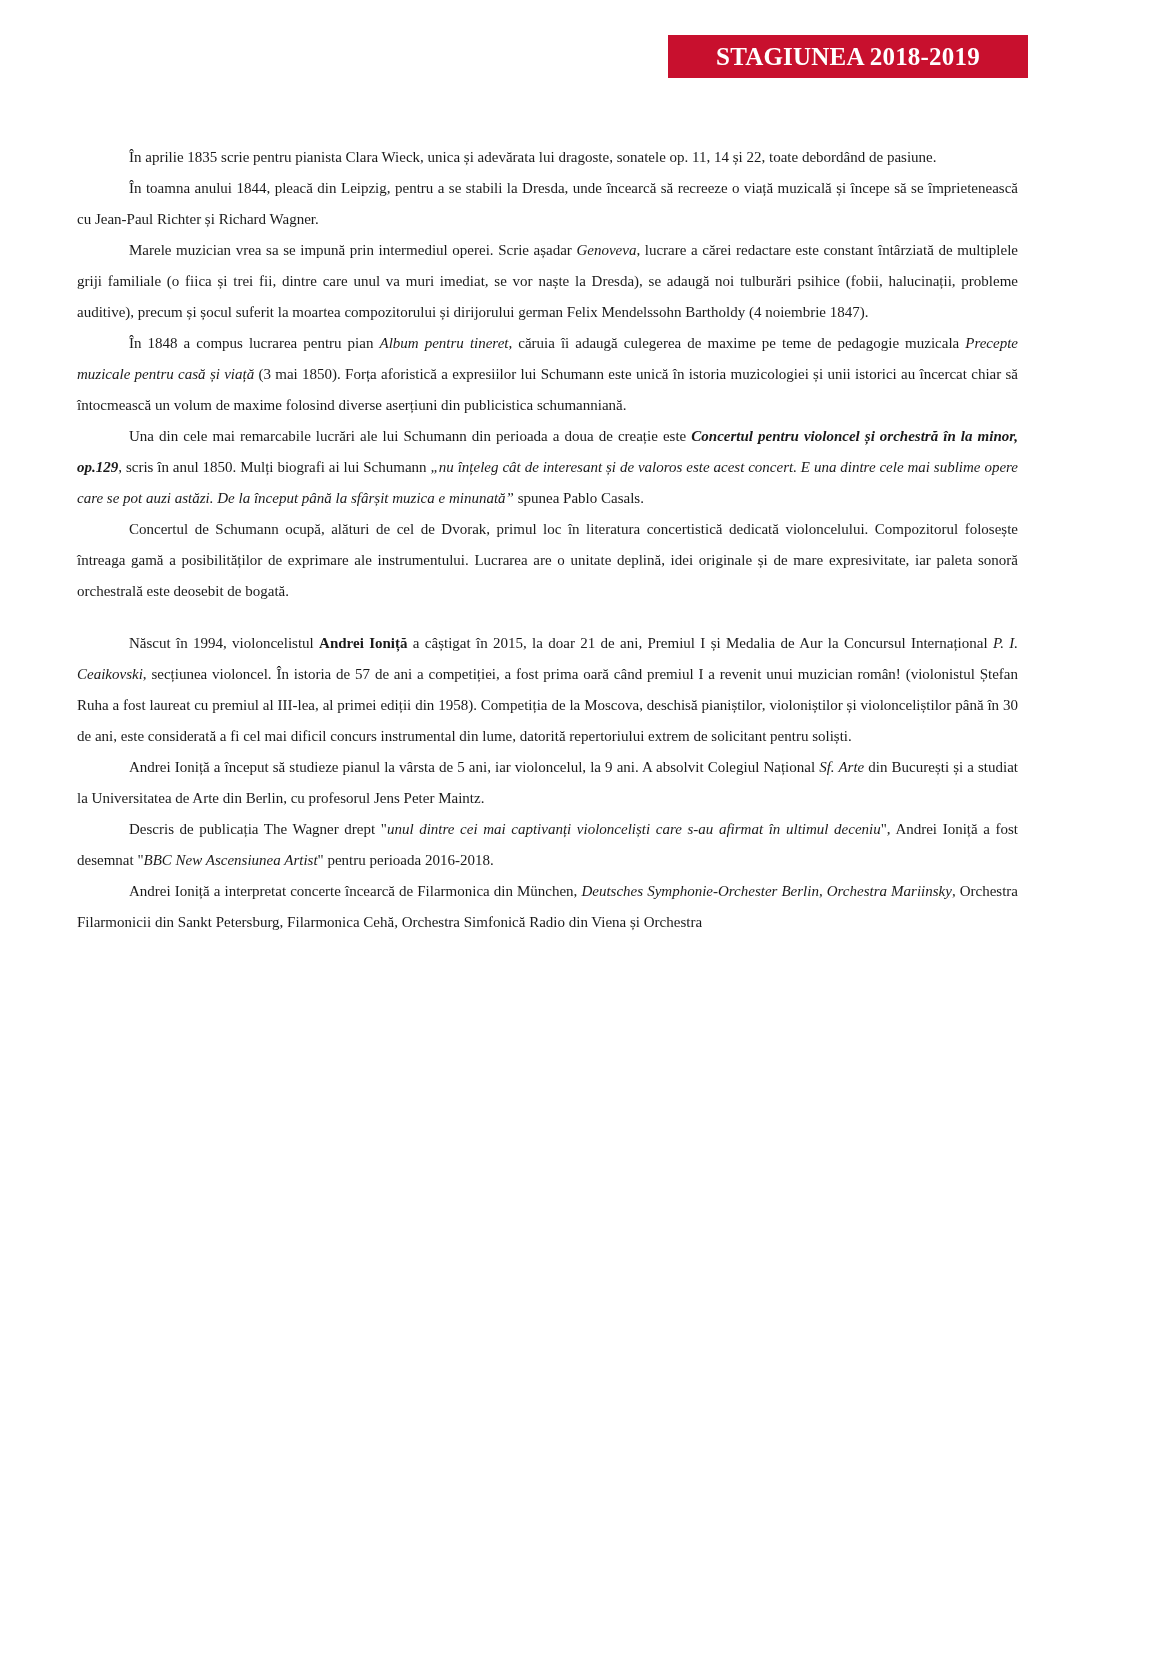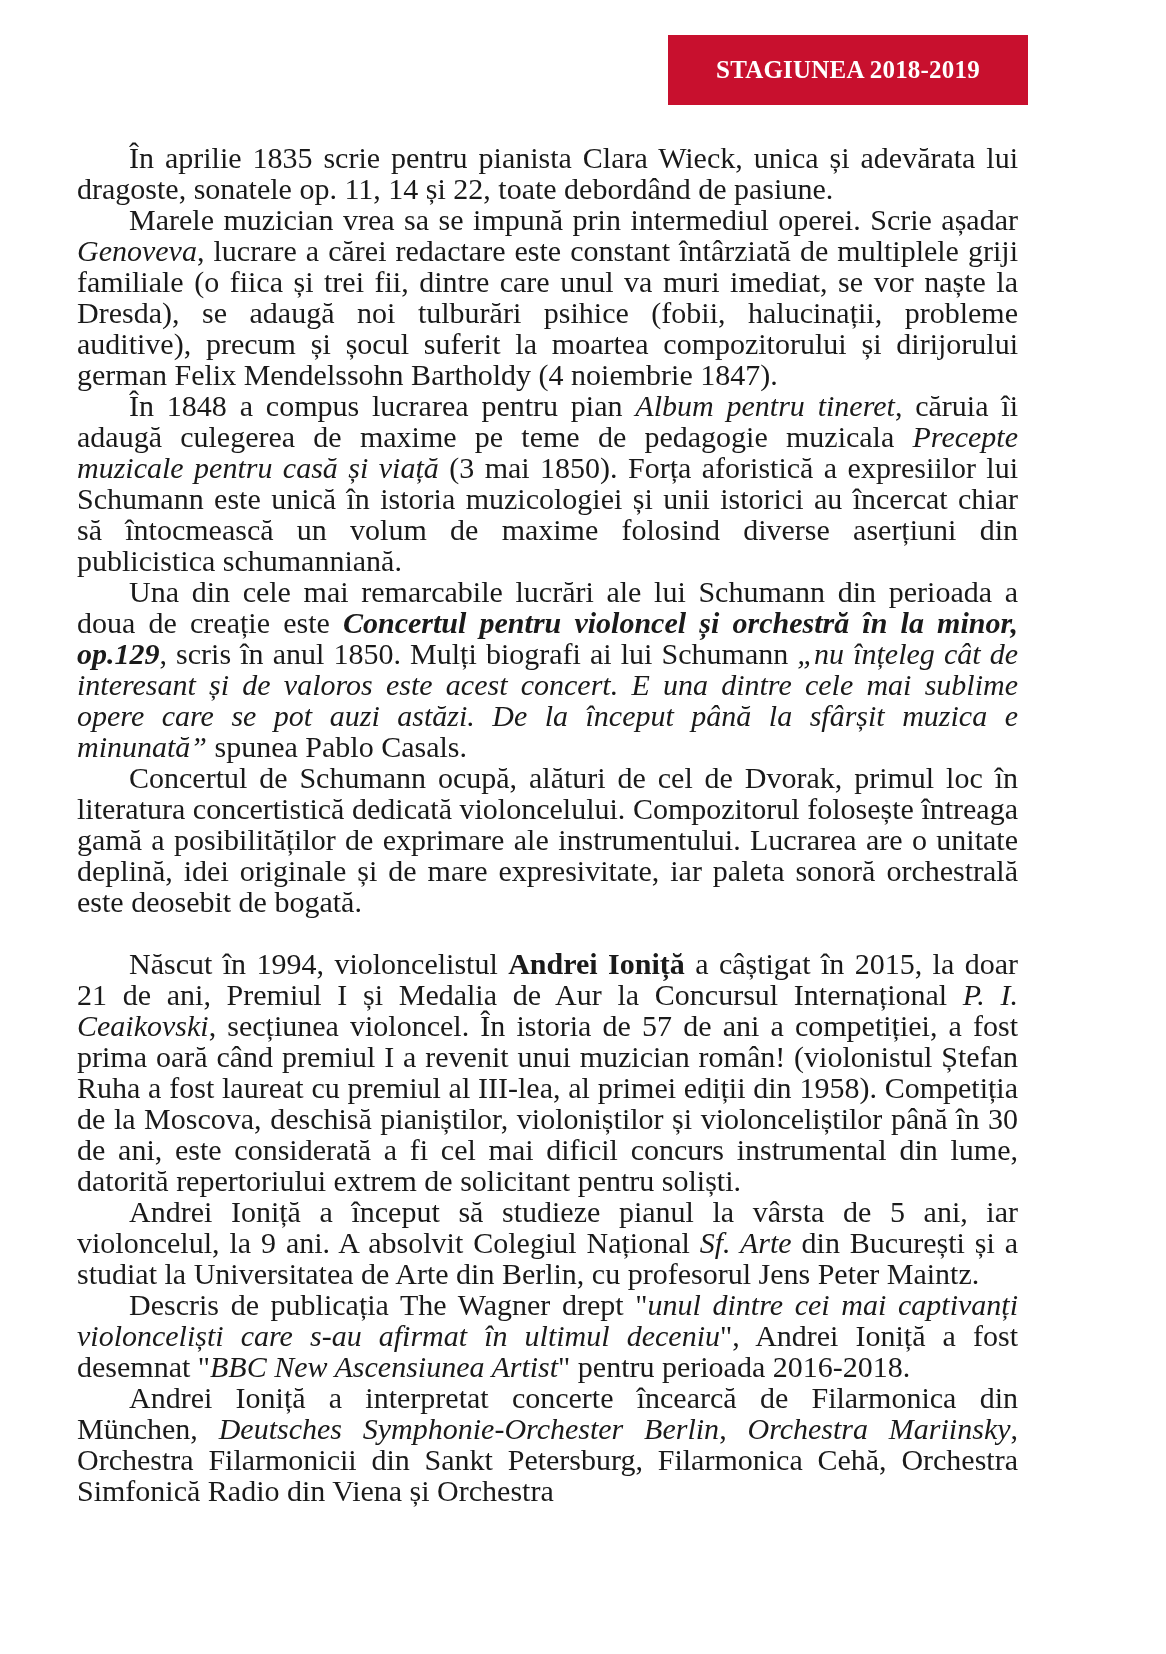--- a/index.html
+++ b/index.html
@@ -2,48 +2,49 @@
 <html><head>
   <meta charset="utf-8">
   <style>
     html, body { margin: 0; padding: 0; background: #ffffff; }
     body {
       width: 1166px; height: 1654px; position: relative; overflow: hidden;
       font-family: "Liberation Serif", "DejaVu Serif", serif;
       color: #1a1a1a;
     }
     .banner {
-      position: absolute; left: 668px; top: 35px; width: 360px; height: 70px;
+      position: absolute; left: 668px; top: 35px; width: 360px; height: 43px;
       background: #c8102e; color: #ffffff;
       display: flex; align-items: center; justify-content: center;
       font-family: "Liberation Serif", "DejaVu Serif", serif;
       font-weight: bold; font-size: 25px; letter-spacing: 0.2px;
     }
     .content {
       position: absolute; left: 77px; top: 142px; width: 941px;
-      font-size: 30px; line-height: 31px;
+      font-size: 15px; line-height: 31px;
       text-align: justify;
     }
     .content p { margin: 0; text-indent: 52px; }
-    .content p.gap { margin-top: 31px; }
+    .content p.gap { margin-top: 21px; }
     .content em { }
     .content b { font-weight: bold; }
     .content .bi { font-weight: bold; font-style: italic; }
   </style>
 </head>
 <body>
 
 <div class="banner">
   <span>STAGIUNEA 2018-2019</span>
 </div>
 
 <div class="content">
 
   <p><span>În aprilie 1835 scrie pentru pianista Clara Wieck, unica și adevărata lui dragoste, sonatele op. 11, 14 și 22, toate debordând de pasiune.</span></p>
 
+  <p><span>În toamna anului 1844, pleacă din Leipzig, pentru a se stabili la Dresda, unde încearcă să recreeze o viață muzicală și începe să se împrietenească cu Jean-Paul Richter și Richard Wagner.</span></p>
 
   <p><span>Marele muzician vrea sa se impună prin intermediul operei. Scrie așadar </span><em>Genoveva</em><span>, lucrare a cărei redactare este constant întârziată de multiplele griji familiale (o fiica și trei fii, dintre care unul va muri imediat, se vor naște la Dresda), se adaugă noi tulburări psihice (fobii, halucinații, probleme auditive), precum și șocul suferit la moartea compozitorului și dirijorului german Felix Mendelssohn Bartholdy (4 noiembrie 1847).</span></p>
 
   <p><span>În 1848 a compus lucrarea pentru pian </span><em>Album pentru tineret</em><span>, căruia îi adaugă culegerea de maxime pe teme de pedagogie muzicala </span><em>Precepte muzicale pentru casă și viață</em><span> (3 mai 1850). Forța aforistică a expresiilor lui Schumann este unică în istoria muzicologiei și unii istorici au încercat chiar să întocmească un volum de maxime folosind diverse aserțiuni din publicistica schumanniană.</span></p>
 
   <p><span>Una din cele mai remarcabile lucrări ale lui Schumann din perioada a doua de creație este </span><span class="bi">Concertul pentru violoncel și orchestră în la minor, op.129</span><span>, scris în anul 1850. Mulți biografi ai lui Schumann </span><em>„nu înțeleg cât de interesant și de valoros este acest concert. E una dintre cele mai sublime opere care se pot auzi astăzi. De la început până la sfârșit muzica e minunată”</em><span>  spunea Pablo Casals.</span></p>
 
   <p><span>Concertul de Schumann ocupă, alături de cel de Dvorak, primul loc în literatura concertistică dedicată violoncelului. Compozitorul folosește întreaga gamă a posibilităților de exprimare ale instrumentului. Lucrarea are o unitate deplină, idei originale și de mare expresivitate, iar paleta sonoră orchestrală este deosebit de bogată.</span></p>
 
   <p class="gap"><span>Născut în 1994, violoncelistul </span><b>Andrei Ioniță</b><span> a câștigat în 2015, la doar 21 de ani, Premiul I și Medalia de Aur la Concursul Internațional </span><em>P. I. Ceaikovski</em><span>, secțiunea violoncel. În istoria de 57 de ani a competiției, a fost prima oară când premiul I a revenit unui muzician român! (violonistul Ștefan Ruha a fost laureat cu premiul al III-lea, al primei ediții din 1958). Competiția de la Moscova, deschisă pianiștilor, violoniștilor și violonceliștilor până în 30 de ani, este considerată a fi cel mai dificil concurs instrumental din lume, datorită repertoriului extrem de solicitant pentru soliști.</span></p>

